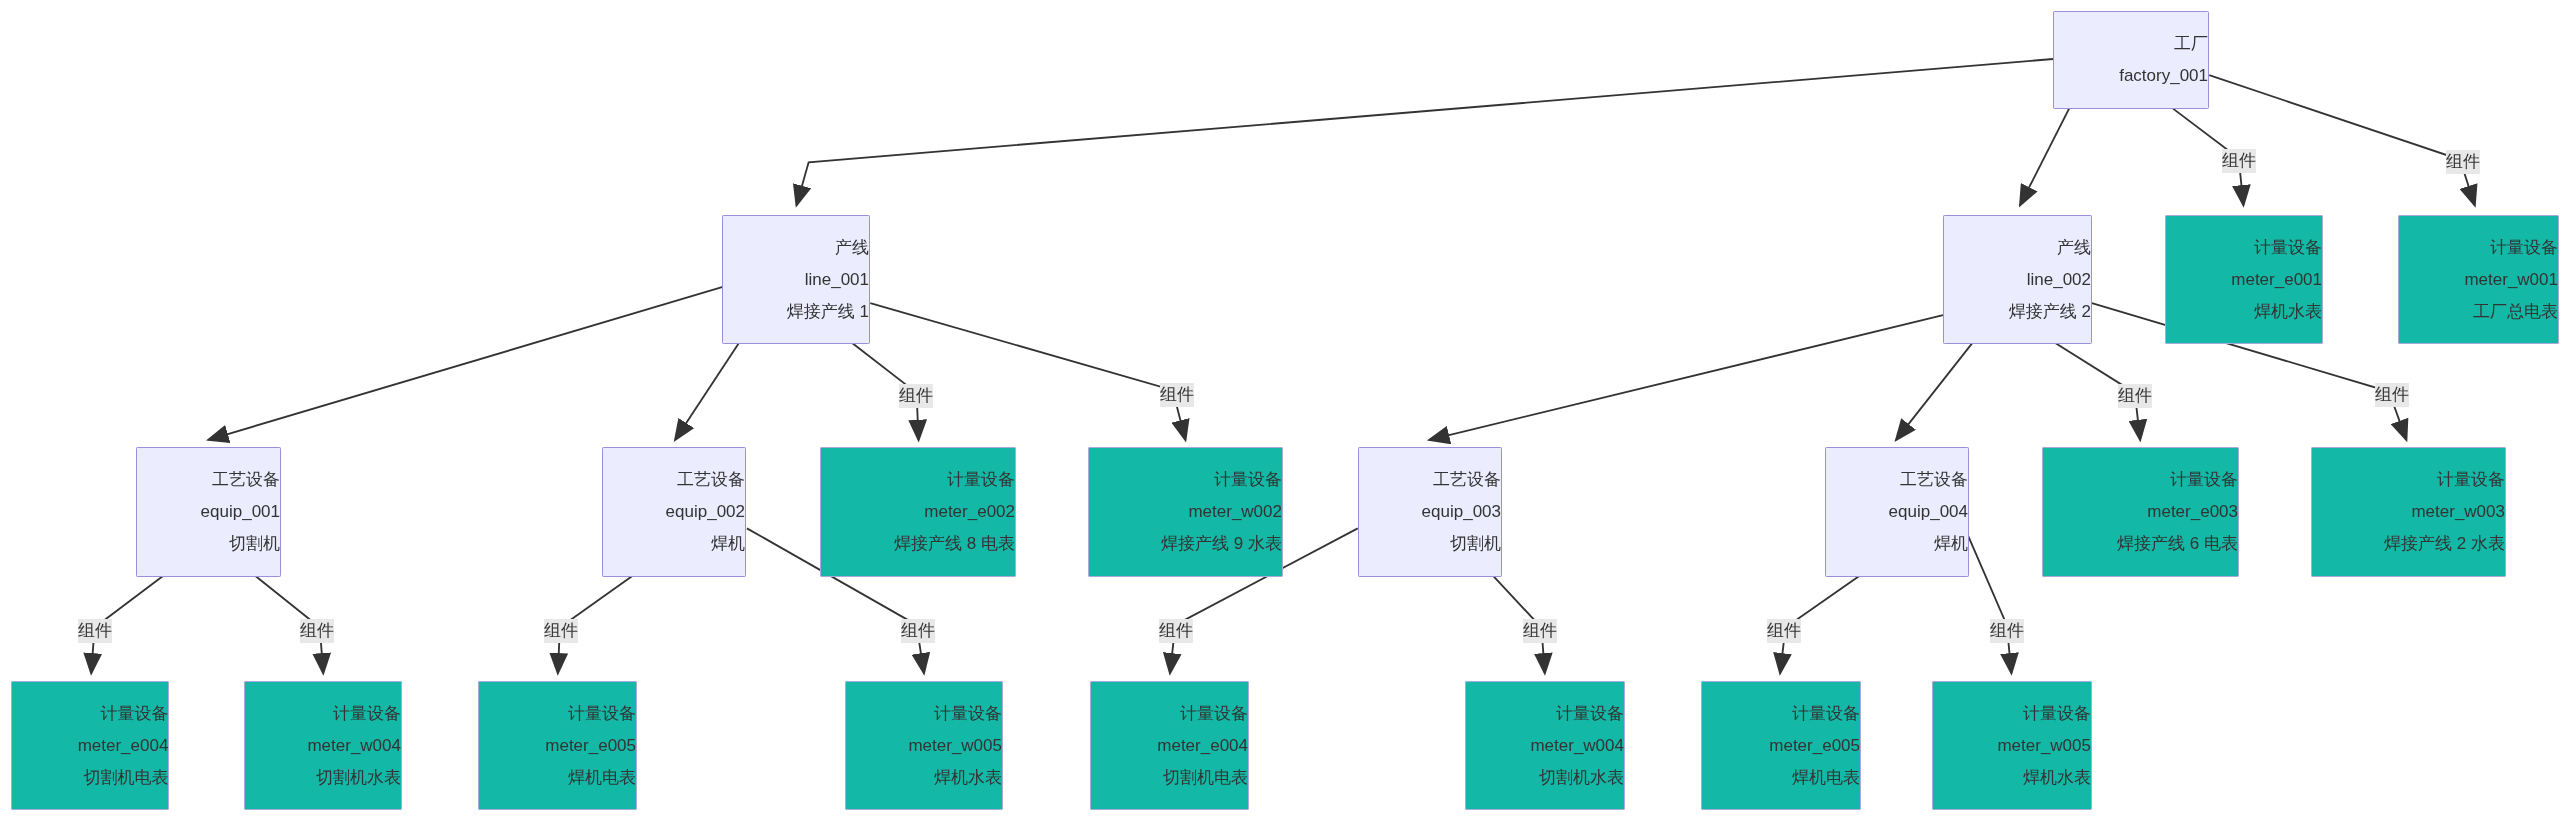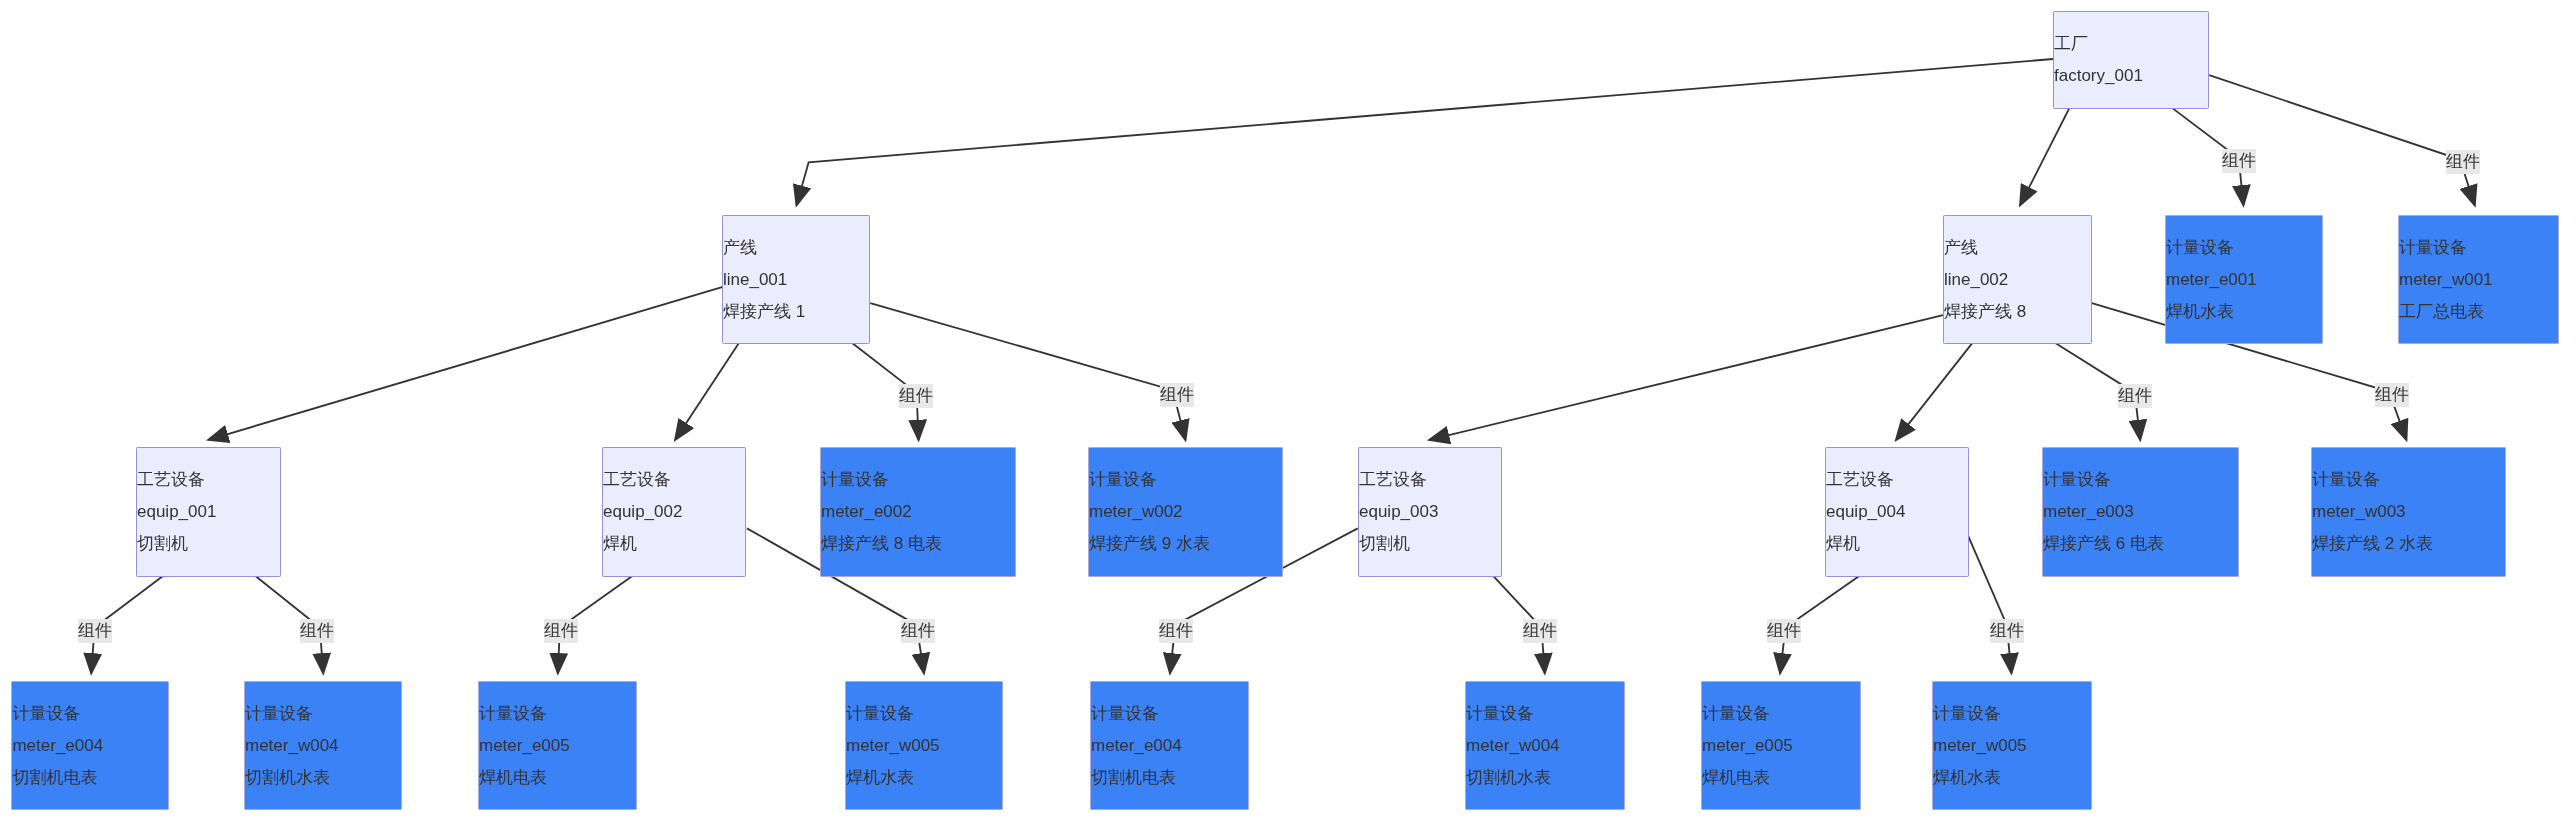--- a/index.html
+++ b/index.html
@@ -13,29 +13,29 @@
   #stage{position:absolute;left:0;top:0;width:2576px;height:824px;}
   #edge-layer{position:absolute;left:0;top:0;width:2576px;height:824px;}
   .node{
     position:absolute;
     box-sizing:border-box;
     border:1.3px solid #9e9ee0;
     border-radius:1.3px;
     display:flex;
     flex-direction:column;
     justify-content:center;
-    align-items:flex-start;
+    align-items:flex-end;
     text-align:center;
     color:#333333;
     font-size:17px;
     line-height:32px;
     white-space:nowrap;
   }
   .node.process{background:#ECECFF;border-color:#9a8fdb;}
-  .node.meter{background:#3b82f6;border-color:#a9a9dd;}
+  .node.meter{background:#14b8a6;border-color:#a9a9dd;}
   .edge-label{
     position:absolute;
     transform:translate(-50%,-50%);
     background:#e8e8e8;
     color:#333333;
     font-size:17px;
     line-height:20px;
     padding:2px 0;
     white-space:nowrap;
   }
@@ -90,21 +90,21 @@
       <span>factory_001</span>
     </div>
     <div class="node process" style="left: 722px; top: 215px; width: 148px; height: 129px;">
       <span>产线</span>
       <span>line_001</span>
       <span>焊接产线 1</span>
     </div>
     <div class="node process" style="left: 1943px; top: 215px; width: 149px; height: 129px;">
       <span>产线</span>
       <span>line_002</span>
-      <span>焊接产线 8</span>
+      <span>焊接产线 2</span>
     </div>
     <div class="node meter" style="left: 2165px; top: 215px; width: 158px; height: 129px;">
       <span>计量设备</span>
       <span>meter_e001</span>
       <span>焊机水表</span>
     </div>
     <div class="node meter" style="left: 2398px; top: 215px; width: 161px; height: 129px;">
       <span>计量设备</span>
       <span>meter_w001</span>
       <span>工厂总电表</span>

